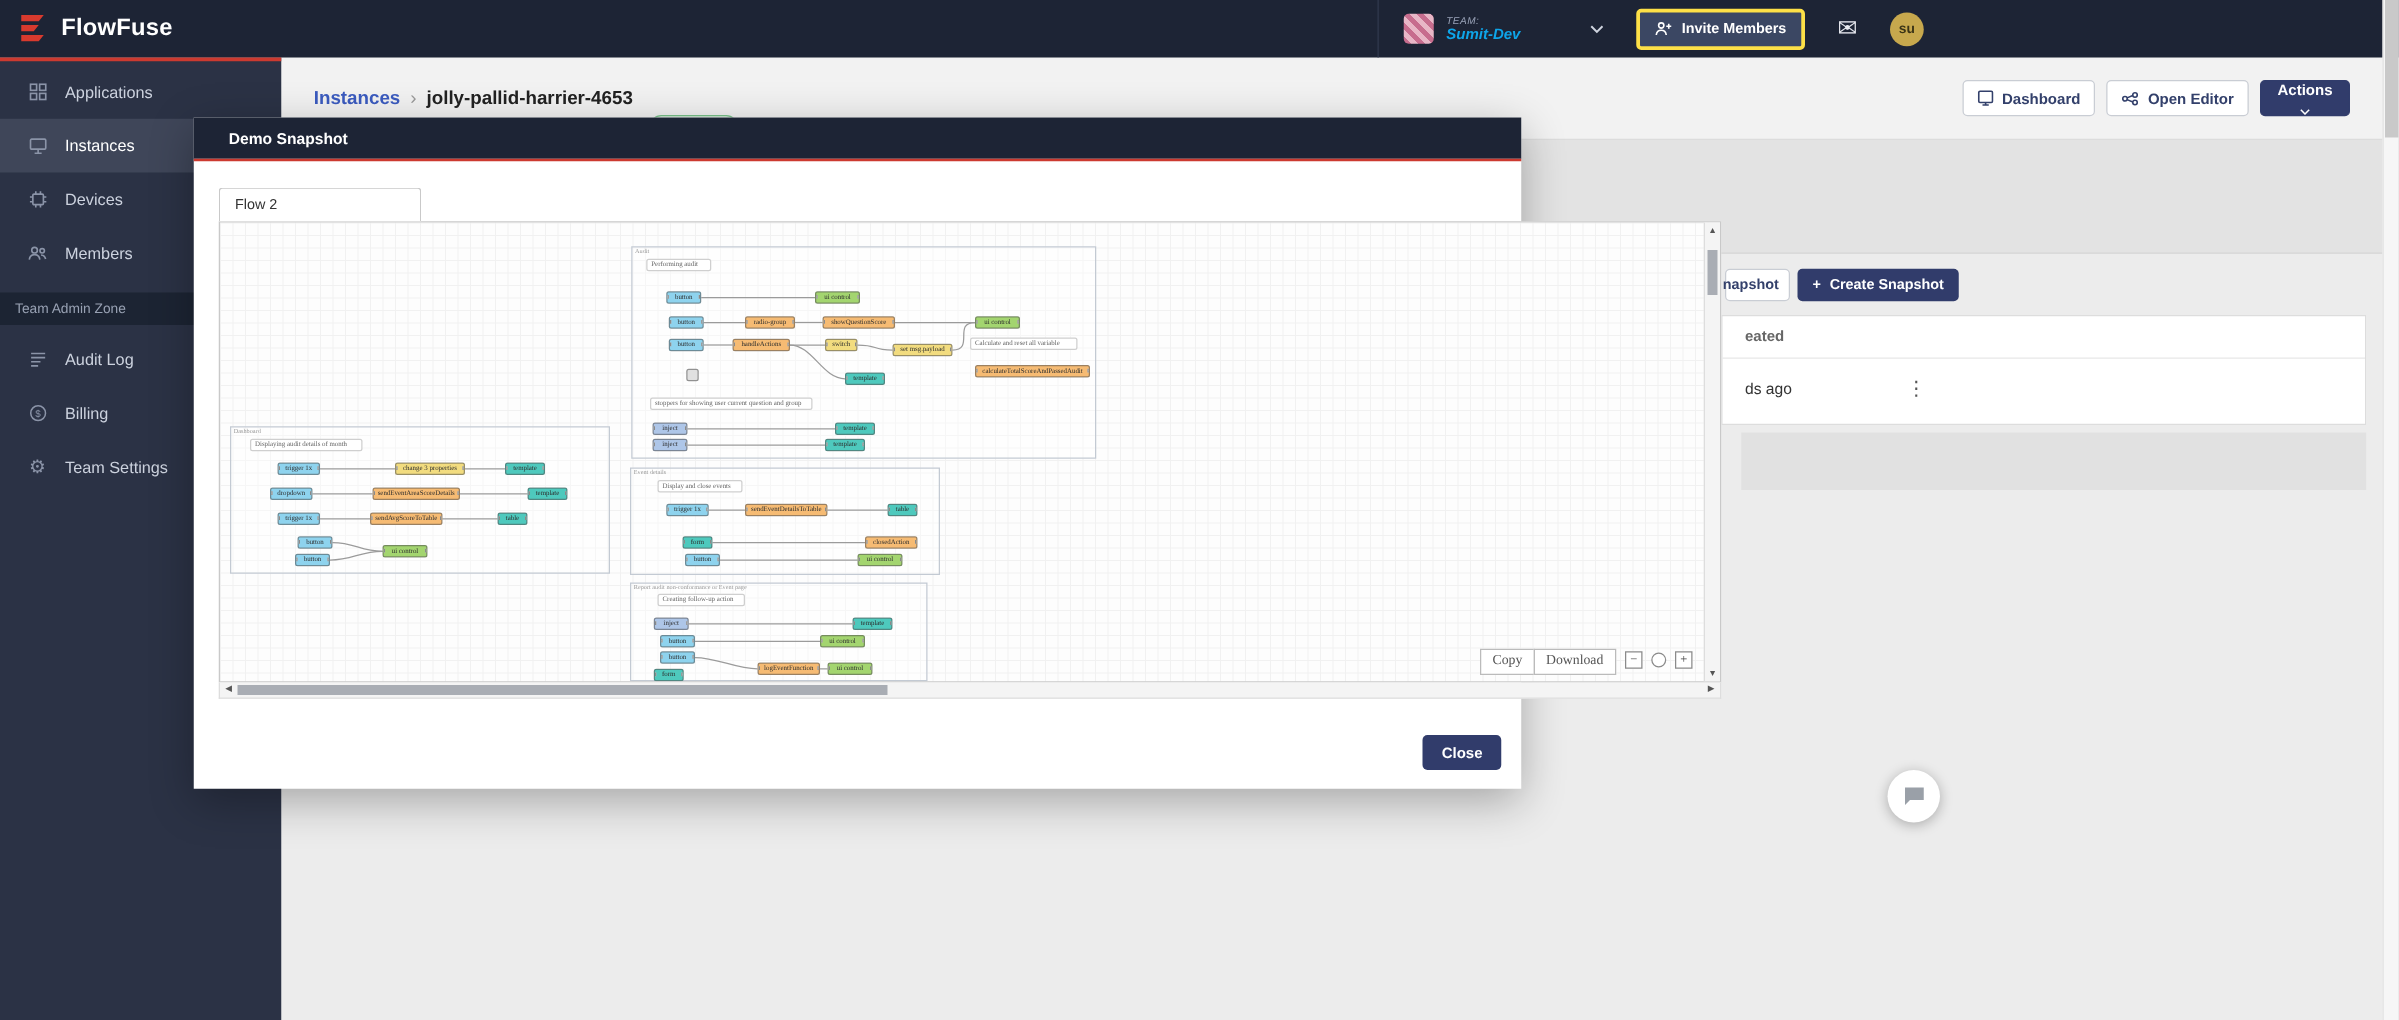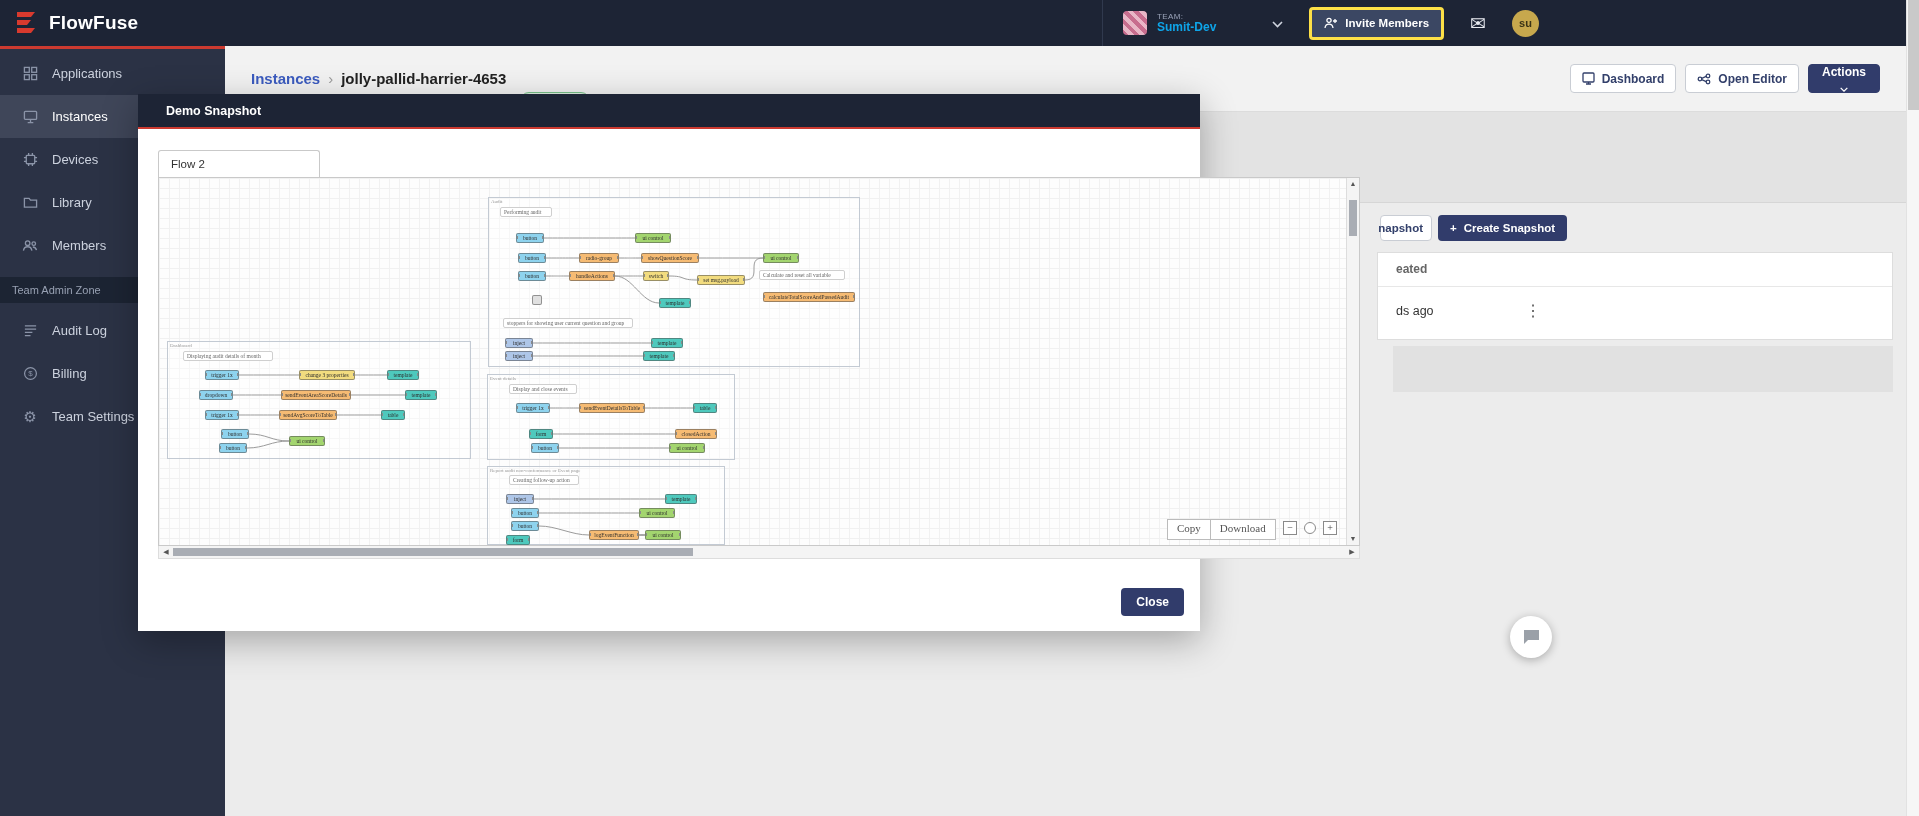--- a/index.html
+++ b/index.html
@@ -5,21 +5,21 @@
   html,body{margin:0;padding:0;background:#d8d8d8;}
   #stage{position:relative;width:1919px;height:816px;overflow:hidden;background:#ececec;
          font-family:"Liberation Sans",sans-serif;-webkit-font-smoothing:antialiased;}
 
   
   .navbar{position:absolute;left:0;top:0;width:1919px;height:46px;background:#1d2435;display:flex;align-items:center;z-index:30;}
   .brand{display:flex;align-items:center;gap:9px;padding-left:14px;width:211px;box-sizing:border-box;}
   .brand-mark{width:26px;height:24px;flex:0 0 auto;}
   .brand-name{color:#fff;font-size:19px;font-weight:bold;letter-spacing:.2px;}
   .nav-right{margin-left:auto;display:flex;align-items:center;gap:26px;padding-right:380px;}
-  .team-sel{display:flex;align-items:center;gap:10px;border-left:1px solid #30394e;padding-left:20px;height:46px;cursor:pointer;}
+  .team-sel{display:flex;align-items:center;gap:10px;border-left:1px solid #30394e;padding-left:20px;height:46px;cursor:pointer;font-style:italic;}
   .team-avatar{width:24px;height:24px;border-radius:4px;background:repeating-linear-gradient(45deg,#c76d8e 0 4px,#e8b6c6 4px 8px);}
   .team-meta{display:flex;flex-direction:column;line-height:1.15;}
   .team-label{font-size:8px;color:#9aa3b8;letter-spacing:.4px;}
   .team-name{font-size:12px;color:#0ea5e9;font-weight:600;}
   .team-chevron{margin-left:46px;}
   .invite-btn{display:flex;align-items:center;gap:7px;height:27px;padding:0 12px;background:#3b4763;border:3px solid #fde047;border-radius:4px;color:#fff;font-size:11.5px;font-weight:600;cursor:pointer;}
   .mail-icon{font-size:19px;color:#e8eaf0;cursor:pointer;}
   .avatar{width:27px;height:27px;border-radius:50%;background:#c7a84d;color:#3a3316;font-size:11px;font-weight:bold;display:flex;align-items:center;justify-content:center;cursor:pointer;}
 
   .red-line{position:absolute;left:0;top:46px;width:225px;height:3px;background:#cc3a30;z-index:31;}
@@ -48,21 +48,21 @@
   .bg-snap-btn{position:absolute;left:1380px;top:215px;height:26px;width:52px;background:#fff;border:1px solid #c9cdd4;border-radius:4px;color:#33406b;font-size:11.5px;font-weight:600;display:flex;align-items:center;justify-content:flex-end;padding-right:8px;box-sizing:border-box;cursor:pointer;}
   .bg-create-btn{position:absolute;left:1438px;top:215px;height:26px;padding:0 12px;background:#313c6b;border-radius:4px;color:#fff;font-size:11.5px;font-weight:600;display:flex;align-items:center;gap:7px;cursor:pointer;}
   .bg-card{position:absolute;left:1377px;top:252px;width:516px;height:88px;background:#fff;border:1px solid #ddd;box-sizing:border-box;}
   .bg-card-head{height:33px;line-height:33px;border-bottom:1px solid #e7e7e7;color:#666;font-size:12px;font-weight:bold;padding-left:18px;}
   .bg-row{position:relative;height:52px;}
   .bg-row-text{position:absolute;left:18px;top:17px;font-size:12.5px;color:#333;}
   .kebab{position:absolute;left:146px;top:14px;font-size:16px;color:#555;cursor:pointer;width:18px;text-align:center;}
   .bg-gray2{position:absolute;left:1393px;top:346px;width:500px;height:46px;background:#e1e1e1;}
 
   
-  .modal{position:absolute;left:138px;top:94px;width:1062px;height:537px;background:#fff;box-shadow:0 10px 34px rgba(0,0,0,.3);z-index:40;}
+  .modal{position:absolute;left:155px;top:94px;width:1062px;height:537px;background:#fff;box-shadow:0 10px 34px rgba(0,0,0,.3);z-index:40;}
   .modal-head{height:33px;background:#1d2435;color:#fff;display:flex;align-items:center;padding-left:28px;font-size:12.5px;font-weight:bold;}
   .modal-redline{height:2px;background:#cc3a30;}
   .flow-tab{position:absolute;left:20px;top:56px;width:162px;height:27px;background:#fff;border:1px solid #c9c9c9;border-bottom:none;border-radius:3px 3px 0 0;font-size:11.5px;line-height:27px;padding-left:12px;box-sizing:border-box;color:#333;z-index:2;cursor:pointer;}
 
   .canvas{position:absolute;left:20px;top:83px;width:1202px;height:369px;border:1px solid #c9c9c9;background:#fdfdfd;box-sizing:border-box;
           background-image:linear-gradient(#f1f1f1 1px,transparent 1px),linear-gradient(90deg,#f1f1f1 1px,transparent 1px);background-size:10px 10px;font-family:Liberation Serif, serif;}
   .flow-layer{position:absolute;left:0;top:0;width:1188px;height:367px;overflow:hidden;}
   .wires{position:absolute;left:0;top:0;pointer-events:none;}
 
   .vscroll{position:absolute;right:0;top:0;bottom:0;width:13px;background:#f4f4f4;border-left:1px solid #ddd;box-sizing:border-box;}
@@ -163,28 +163,20 @@
           <span>Instances</span>
         </div>
         <div class="side-item">
           <span class="side-icon">
             <svg width="15" height="15" viewBox="0 0 16 16" fill="none" stroke="currentColor" stroke-width="1.4">
               <rect x="3.5" y="3.5" width="9" height="9" rx="1"></rect>
               <path d="M6 1v2.5M10 1v2.5M6 12.5V15M10 12.5V15M1 6h2.5M1 10h2.5M12.5 6H15M12.5 10H15"></path>
             </svg>
           </span>
           <span>Devices</span>
-        </div>
-        <div class="side-item">
-          <span class="side-icon">
-            <svg width="15" height="15" viewBox="0 0 16 16" fill="none" stroke="currentColor" stroke-width="1.4">
-              <path d="M1.5 3.5h5l1.5 2h6.5v7.5h-13z"></path>
-            </svg>
-          </span>
-          <span>Library</span>
         </div>
         <div class="side-item">
           <span class="side-icon">
             <svg width="16" height="15" viewBox="0 0 17 16" fill="none" stroke="currentColor" stroke-width="1.4">
               <circle cx="6" cy="5.5" r="2.4"></circle>
               <path d="M1.5 13.5c.4-2.7 2.2-4.2 4.5-4.2s4.1 1.5 4.5 4.2"></path>
               <circle cx="12.5" cy="6" r="1.9"></circle>
               <path d="M11.5 9.6c2 .1 3.5 1.4 3.9 3.4"></path>
             </svg>
           </span>

